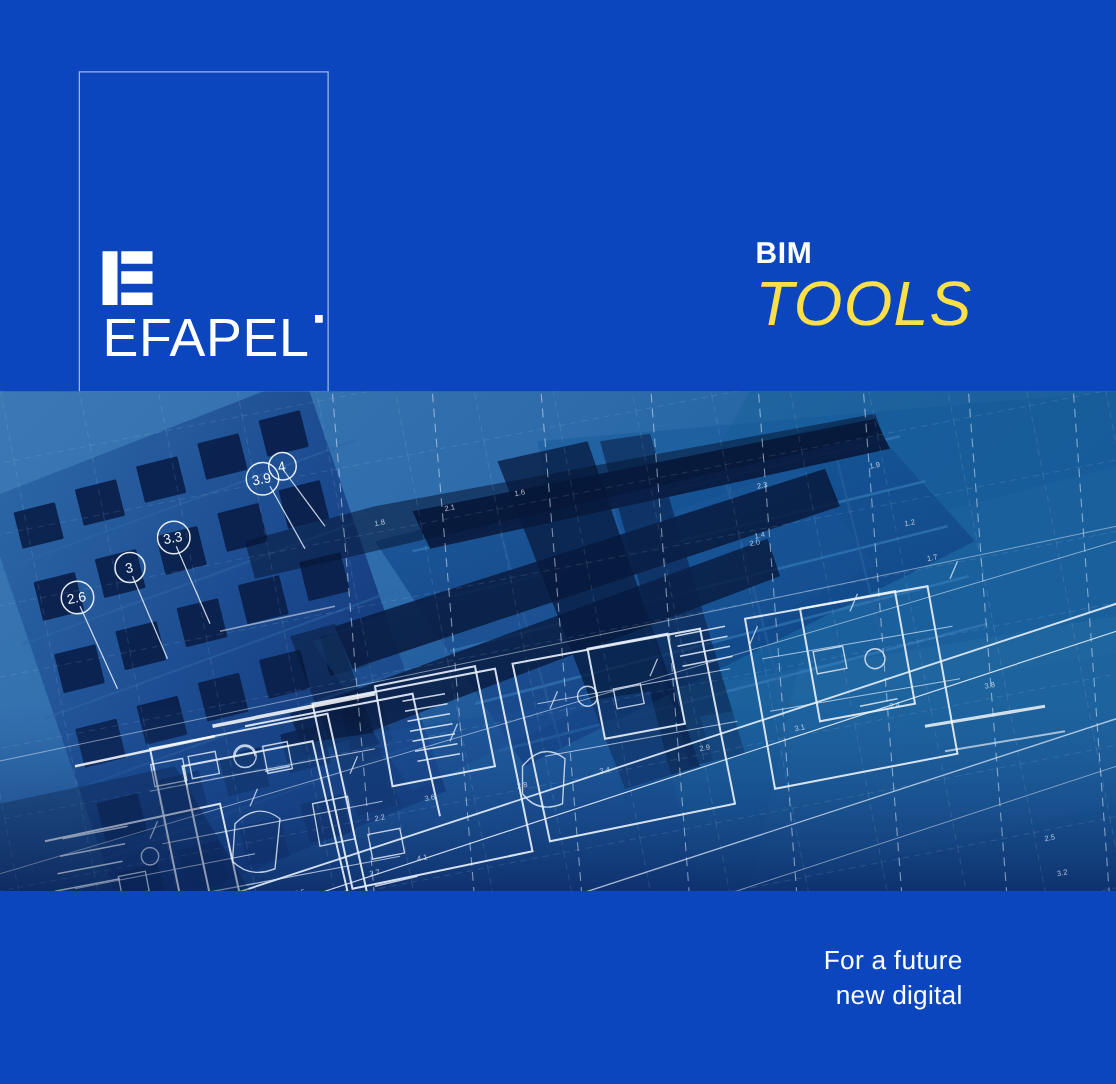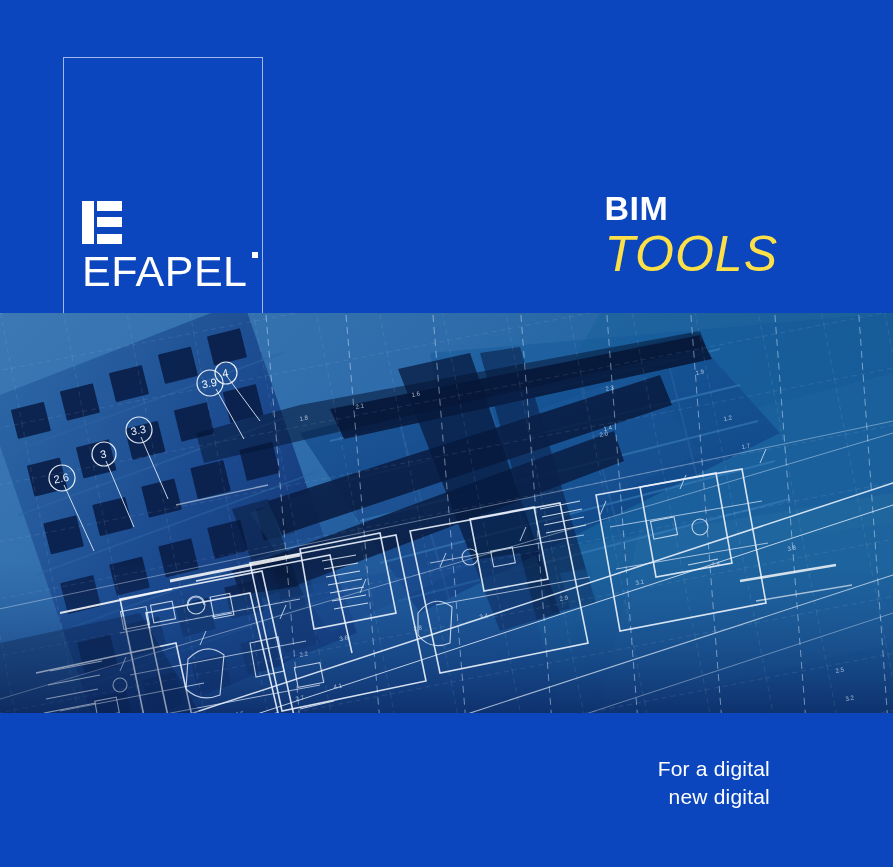--- a/index.html
+++ b/index.html
@@ -68,21 +68,21 @@
   }
 
   
   .title-block {
     position:absolute;
     right:115px; top:190px;
     text-align:left;
     color:#ffffff;
   }
   .title-bim {
-    font-size:34px;
+    font-size:24px;
     font-weight:bold;
     letter-spacing:0.5px;
     line-height:1.08;
     color:#ffffff;
   }
   .title-tools {
     font-size:50px;
     font-weight:300;
     font-style:italic;
     letter-spacing:1px;
@@ -416,18 +416,18 @@
         </g>
 
         <polygon points="0,330 140,300 200,400 0,400" fill="#081c44" opacity="0.35"></polygon>
 
       </g>
     </svg>
   </div>
 
   <div class="bottom-band">
     <div class="tagline">
-      <span>For a digital</span>
+      <span>For a future</span>
       <span>new digital</span>
     </div>
   </div>
 
 </div>
 
 </body></html>

